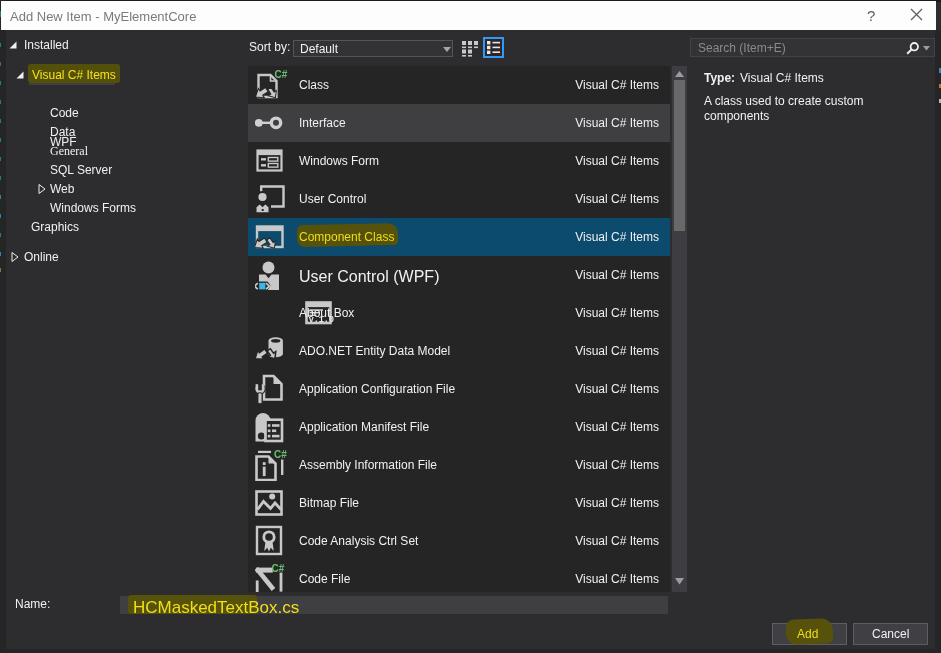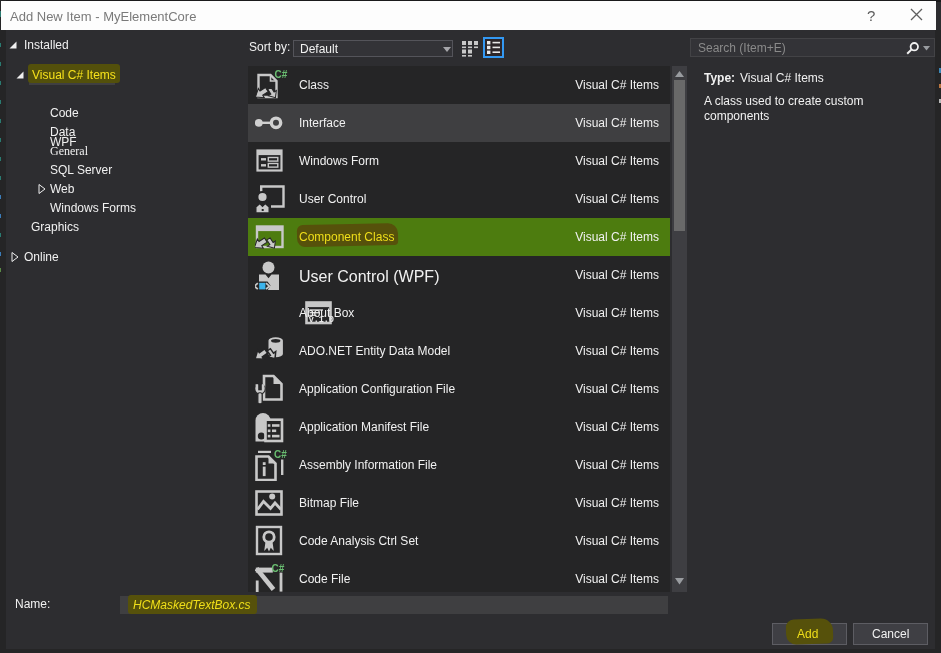--- a/index.html
+++ b/index.html
@@ -144,21 +144,21 @@
     <div style="position:absolute;left:0;top:114px;width:422px;height:38px;">
     <div style="position:absolute;left:7px;top:3px;"><svg width="34" height="32" viewBox="0 0 34 32">
    <path d="M6.2,8.5 V3.5 H28.5 V23.5 H16" fill="none" stroke="#c8c8c8" stroke-width="2.4"></path>
    <circle cx="7.5" cy="14" r="5" fill="#c8c8c8" stroke="#252526" stroke-width="1.8"></circle>
    <polygon points="0.8,30 0.8,24 4.8,20.5 7.5,23.2 10.2,20.5 14.2,24 14.2,30" fill="#c8c8c8" stroke="#252526" stroke-width="1.4"></polygon>
    <rect x="6.7" y="26" width="2" height="2" fill="#252526"></rect>
         </svg></div>
     <div style="position:absolute;left:51px;top:12px;color:#f1f1f1;font-size:12px;white-space:nowrap;">User Control</div>
     <div style="position:absolute;right:11px;top:12px;color:#f1f1f1;font-size:12px;white-space:nowrap;">Visual C# Items</div>
   </div>
-    <div style="position:absolute;left:0;top:152px;width:422px;height:38px;background:#4d7c0f;">
+    <div style="position:absolute;left:0;top:152px;width:422px;height:38px;background:#0c4a6e;">
     <div style="position:absolute;left:7px;top:3px;"><svg width="34" height="32" viewBox="0 0 34 32">
    <rect x="2" y="5.5" width="25.5" height="20.5" fill="none" stroke="#c8c8c8" stroke-width="2.4"></rect>
    <rect x="2" y="5.5" width="25.5" height="4.6" fill="#c8c8c8"></rect>
    <g fill="#c8c8c8" stroke="#252526" stroke-width="1" transform="translate(-2.5,0.5) rotate(-33 12 23)">
      <polygon points="9,14.5 2,20 9,25.5 9,22.5 15.5,22.5 15.5,17.5 9,17.5"></polygon>
      <polygon points="16.5,20.5 16.5,26 13.5,26 18.3,31.5 23,26 20.3,26 20.3,20.5"></polygon>
    </g>
         </svg></div>
     <div style="position:absolute;left:49px;top:6px;width:101px;height:22px;background:#56510b;border-radius:6px 10px 4px 8px;transform:rotate(-1.2deg);"></div>
       <div style="position:absolute;left:51px;top:12px;color:#f0df19;font-size:12px;white-space:nowrap;">Component Class</div>
@@ -294,19 +294,19 @@
     <polygon points="0,0 7,0 3.5,4.5" fill="#999ca0"></polygon>
   </svg>
 
 <div class="abs" style="left:704px;top:71px;color:#f1f1f1;font-size:12px;font-weight:bold;">Type:</div>
 <div class="abs txt" style="left:740px;top:71px;">Visual C# Items</div>
 <div class="abs" style="left:704px;top:94px;width:180px;color:#f1f1f1;font-size:12px;line-height:15px;">A class used to create custom components</div>
 
 <div class="abs txt" style="left:15px;top:597px;">Name:</div>
 <div class="abs" style="left:120px;top:596px;width:548px;height:18px;background:#3f3f41;"></div>
 <div class="abs" style="left:128px;top:595px;width:129px;height:19px;background:#56510b;border-radius:3px;"></div>
-<div class="abs" style="left:133px;top:598px;color:#f0df19;font-size:12px;white-space:nowrap;font-style:italic;">HCMaskedTextBox.cs</div>
+<div class="abs" style="left:133px;top:598px;color:#f0df19;font-size:17px;white-space:nowrap;">HCMaskedTextBox.cs</div>
 
 <div class="abs" style="left:772px;top:623px;width:75px;height:22px;background:#3f3f44;border:1px solid #5d5d63;box-sizing:border-box;"></div>
 <div class="abs" style="left:786px;top:619px;width:47px;height:25px;background:#56510b;border-radius:8px 12px 6px 10px;transform:rotate(-2deg);"></div>
 <div class="abs" style="left:797px;top:627px;color:#f0df19;font-size:12px;">Add</div>
 <div class="abs" style="left:853px;top:623px;width:75px;height:22px;background:#3f3f44;border:1px solid #5d5d63;box-sizing:border-box;"></div>
 <div class="abs" style="left:872px;top:627px;color:#f1f1f1;font-size:12px;">Cancel</div>
 
 </body></html>

